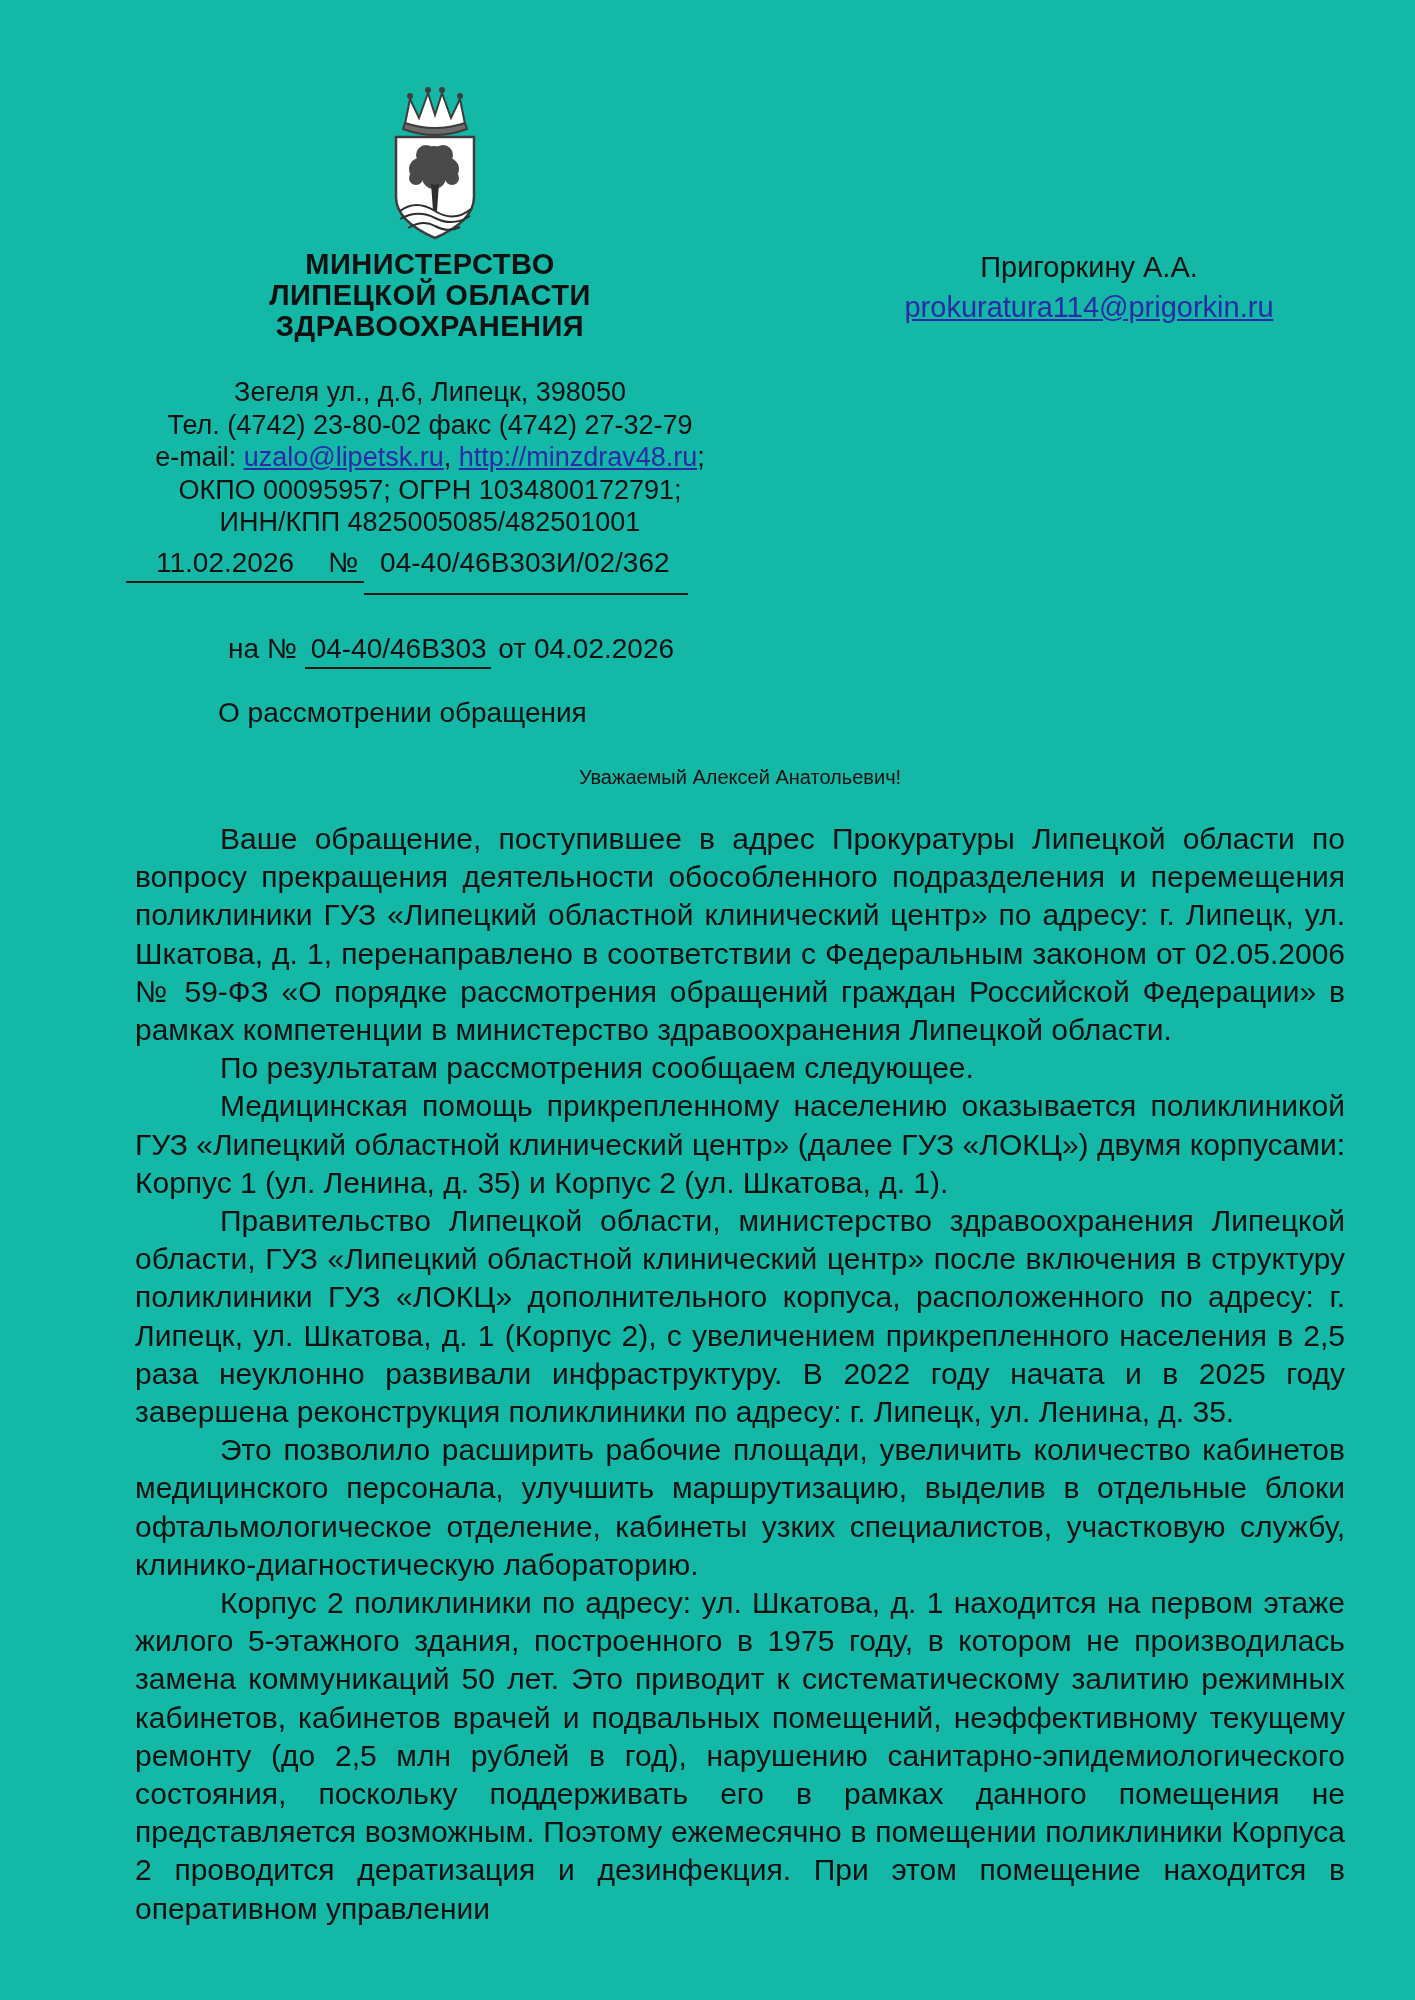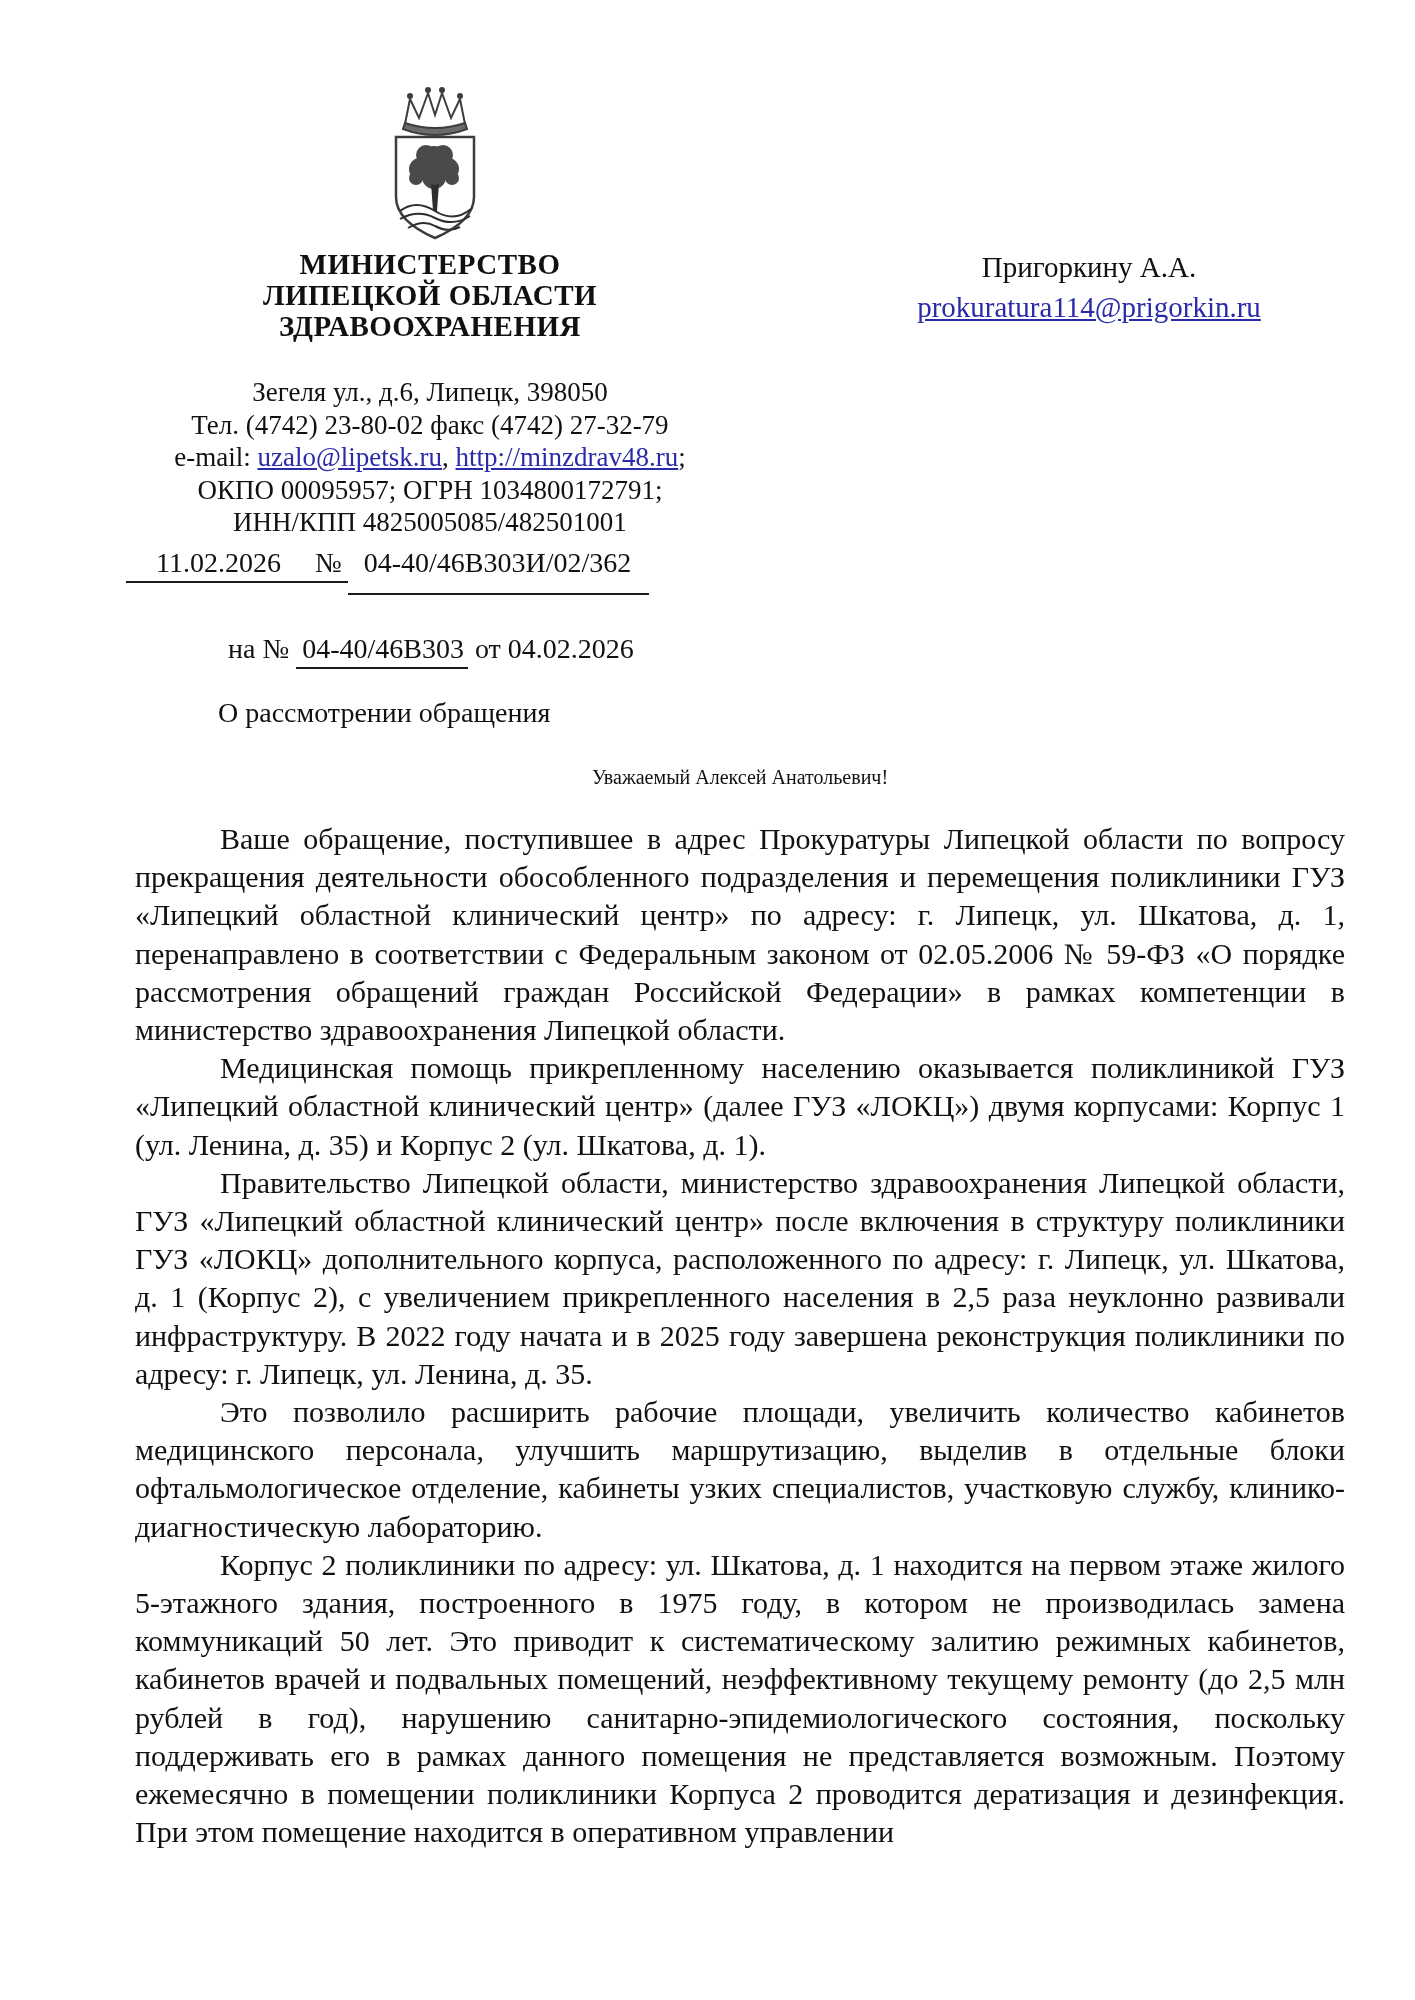--- a/index.html
+++ b/index.html
@@ -1,20 +1,20 @@
 <!DOCTYPE html>
 <html lang="ru"><head>
 <meta charset="utf-8">
 <style>
   html,body{margin:0;padding:0;background:#e8e8e8;}
   .page{
     position:relative;
     width:1415px;height:2000px;
-    background:#ffffff;
-    font-family:Liberation Serif, serif;
+    background:#14b8a6;
+    font-family:Liberation Sans, sans-serif;
     color:#111;
     overflow:hidden;
     margin:0 auto;
   }
   
   .left-col{
     position:absolute;left:128px;top:85px;width:604px;
     text-align:center;
   }
   .emblem{display:block;margin:0 auto;}
@@ -138,19 +138,20 @@
   <div class="date-line"><span class="u date-part">11.02.2026</span><span class="u num-sign">№</span><span class="u num-part">04-40/46В303И/02/362</span></div>
 
   <div class="ref-line"><span>на №</span> <span class="ref-num">04-40/46В303</span> <span>от 04.02.2026</span></div>
 
   <div class="subject">О рассмотрении обращения</div>
 
   <div class="salutation">Уважаемый Алексей Анатольевич!</div>
 
   <div class="body-text">
     <p>Ваше обращение, поступившее в адрес Прокуратуры Липецкой области по вопросу прекращения деятельности обособленного подразделения и перемещения поликлиники ГУЗ «Липецкий областной клинический центр» по адресу: г. Липецк, ул. Шкатова, д. 1, перенаправлено в соответствии с Федеральным законом от 02.05.2006 № 59-ФЗ «О порядке рассмотрения обращений граждан Российской Федерации» в рамках компетенции в министерство здравоохранения Липецкой области.</p>
+    <p>По результатам рассмотрения сообщаем следующее.</p>
     <p>Медицинская помощь прикрепленному населению оказывается поликлиникой ГУЗ «Липецкий областной клинический центр» (далее ГУЗ «ЛОКЦ») двумя корпусами: Корпус 1 (ул. Ленина, д. 35) и Корпус 2 (ул. Шкатова, д. 1).</p>
     <p>Правительство Липецкой области, министерство здравоохранения Липецкой области, ГУЗ «Липецкий областной клинический центр» после включения в структуру поликлиники ГУЗ «ЛОКЦ» дополнительного корпуса, расположенного по адресу: г. Липецк, ул. Шкатова, д. 1 (Корпус 2), с увеличением прикрепленного населения в 2,5 раза неуклонно развивали инфраструктуру. В 2022 году начата и в 2025 году завершена реконструкция поликлиники по адресу: г. Липецк, ул. Ленина, д. 35.</p>
     <p>Это позволило расширить рабочие площади, увеличить количество кабинетов медицинского персонала, улучшить маршрутизацию, выделив в отдельные блоки офтальмологическое отделение, кабинеты узких специалистов, участковую службу, клинико-диагностическую лабораторию.</p>
     <p>Корпус 2 поликлиники по адресу: ул. Шкатова, д. 1 находится на первом этаже жилого 5-этажного здания, построенного в 1975 году, в котором не производилась замена коммуникаций 50 лет. Это приводит к систематическому залитию режимных кабинетов, кабинетов врачей и подвальных помещений, неэффективному текущему ремонту (до 2,5 млн рублей в год), нарушению санитарно-эпидемиологического состояния, поскольку поддерживать его в рамках данного помещения не представляется возможным. Поэтому ежемесячно в помещении поликлиники Корпуса 2 проводится дератизация и дезинфекция. При этом помещение находится в оперативном управлении</p>
   </div>
 
 </div>
 
 </body></html>

